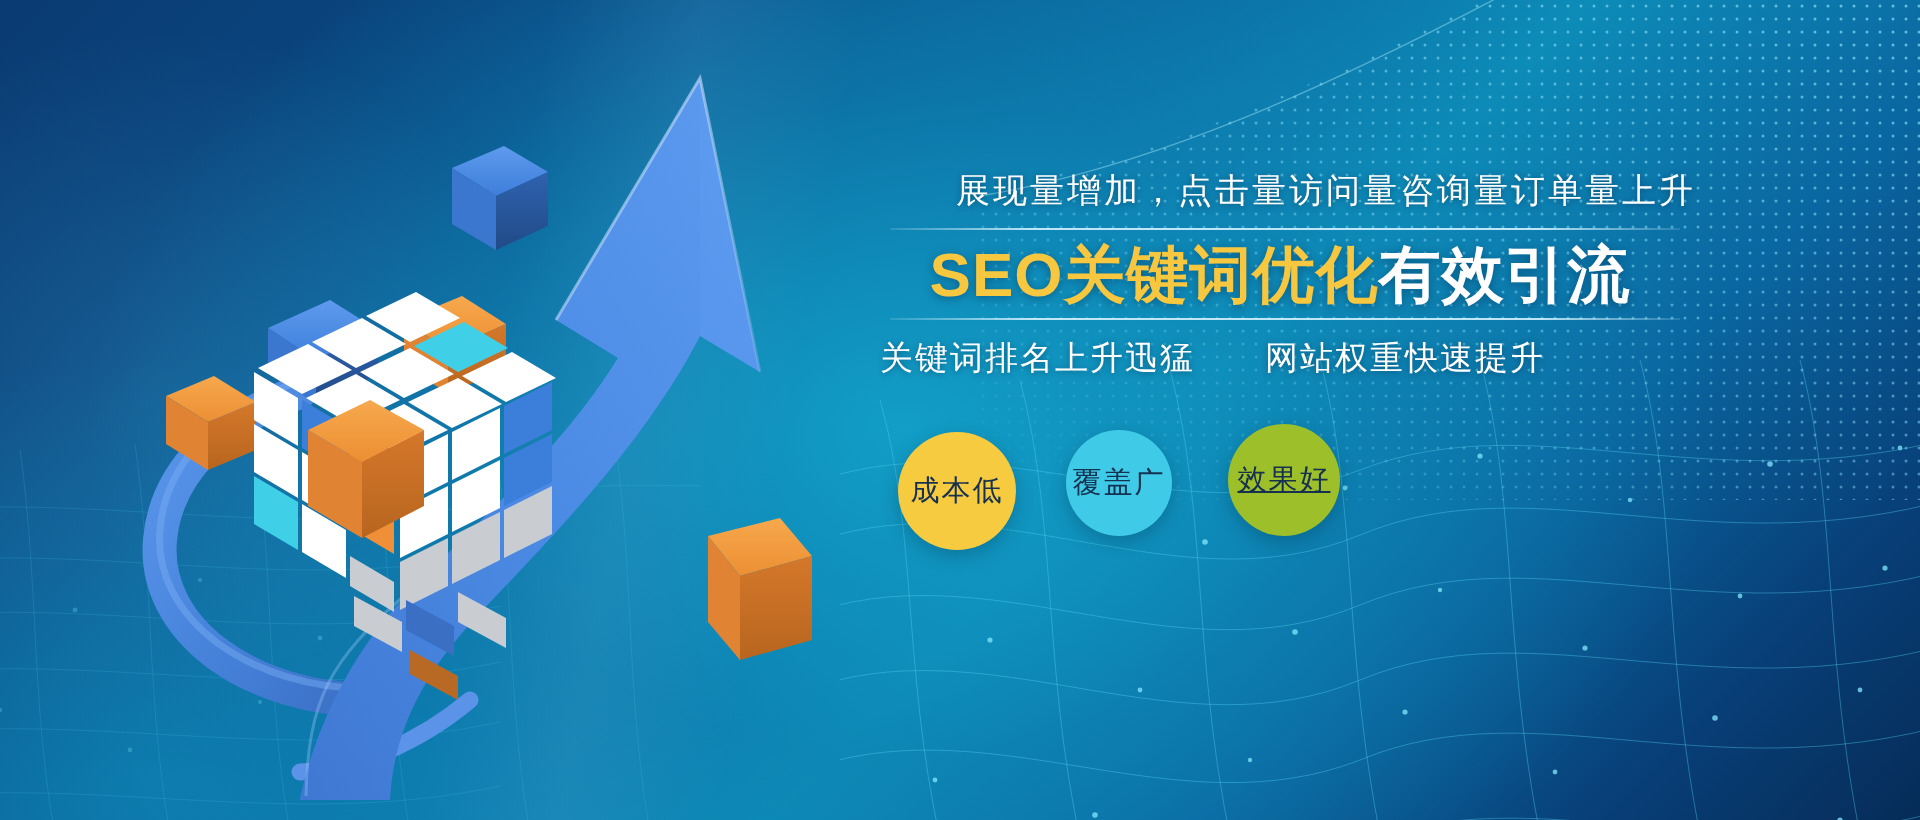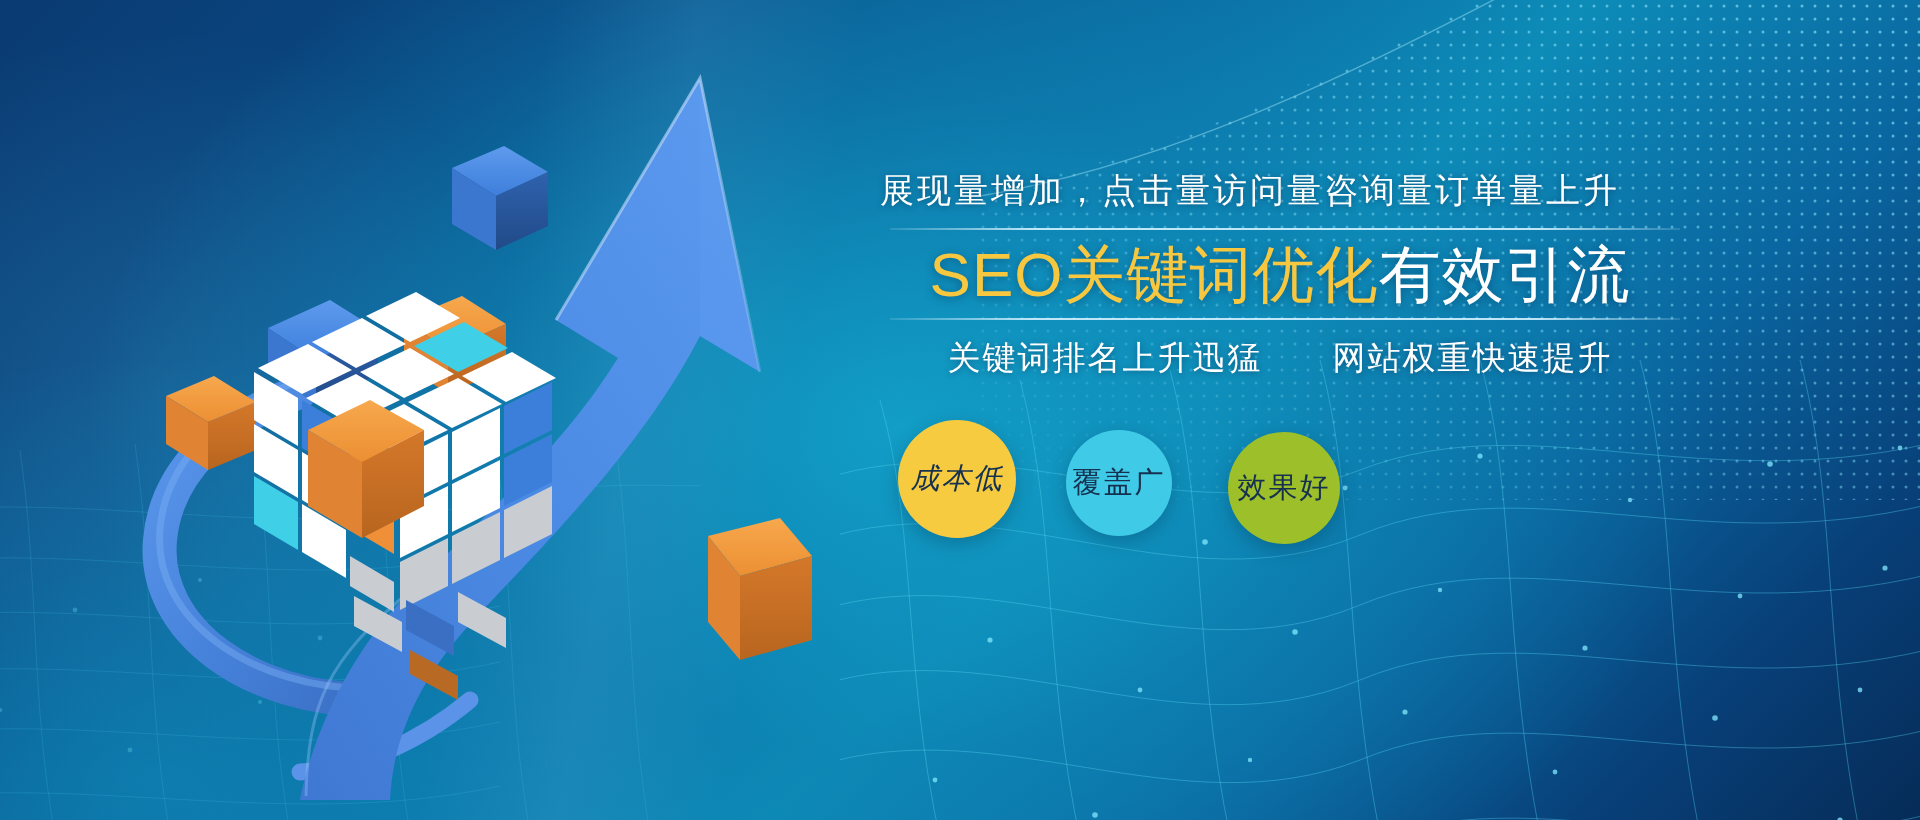--- a/index.html
+++ b/index.html
@@ -32,58 +32,58 @@
     background:radial-gradient(ellipse 620px 560px at 30% 48%, rgba(80,190,230,0.18) 0%, rgba(80,190,230,0.0) 65%);
   }
 
   
   .art{position:absolute;left:0;top:0;width:880px;height:820px;}
 
   
   .content{position:absolute;left:880px;top:0;width:1040px;height:820px;}
 
   .kicker{
-    position:absolute;left:0;top:168px;width:800px;
+    position:absolute;left:16px;top:168px;width:800px;
     font-size:34px;color:#ffffff;letter-spacing:3px;font-weight:400;
-    text-align:left;white-space:nowrap;
+    text-align:right;white-space:nowrap;
     text-shadow:0 1px 6px rgba(0,30,60,.45);
   }
   .rule{
     position:absolute;left:10px;width:790px;height:2px;
     background:linear-gradient(90deg,rgba(190,230,250,.15) 0%,rgba(210,240,255,.9) 18%,rgba(210,240,255,.9) 82%,rgba(190,230,250,.15) 100%);
   }
   .rule.top{top:228px;}
   .rule.bottom{top:318px;}
 
   .headline{
     position:absolute;left:0;top:236px;width:800px;
     text-align:center;white-space:nowrap;
-    font-size:62px;font-weight:normal;letter-spacing:1px;line-height:78px;
+    font-size:62px;font-weight:bold;letter-spacing:1px;line-height:78px;
   }
   .headline .hl-gold{color:#f7c73f;text-shadow:0 2px 10px rgba(0,40,80,.45);}
   .headline .hl-white{color:#ffffff;text-shadow:0 2px 10px rgba(0,40,80,.45);}
 
   .subline{
     position:absolute;left:0;top:336px;width:800px;
-    text-align:center;white-space:nowrap;
+    white-space:nowrap;
     font-size:33px;color:#ffffff;letter-spacing:2px;
     text-shadow:0 1px 6px rgba(0,30,60,.45);
   }
 
   
   .badges{position:absolute;left:18px;top:416px;width:700px;height:170px;}
   .badge{
     position:absolute;border-radius:50%;
     display:flex;align-items:center;justify-content:center;
     color:#15314f;font-size:29px;letter-spacing:2px;
     box-shadow:0 6px 18px rgba(3,40,70,.28);
   }
-  .badge.b0{left:0px;   top:4px;  width:118px;height:118px;background:#f7cb3f;font-style:italic;}
+  .badge.b0{left:0px;   top:16px;  width:118px;height:118px;background:#f7cb3f;}
   .badge.b1{left:168px; top:14px; width:106px;height:106px;background:#3fcbe8;align-items:center;}
-  .badge.b2{left:330px; top:16px;  width:112px;height:112px;background:#9dbf2a;}
+  .badge.b2{left:330px; top:8px;  width:112px;height:112px;background:#9dbf2a;text-decoration:underline;}
 
   
   .pill{
     position:absolute;left:-80px;top:610px;width:968px;height:70px;
     background:#94bb2b;border-radius:35px;
     display:flex;align-items:center;justify-content:center;
     box-shadow:0 6px 20px rgba(3,40,70,.25);
   }
   .pill-text{
     color:#ffffff;font-size:25px;letter-spacing:1px;white-space:nowrap;

